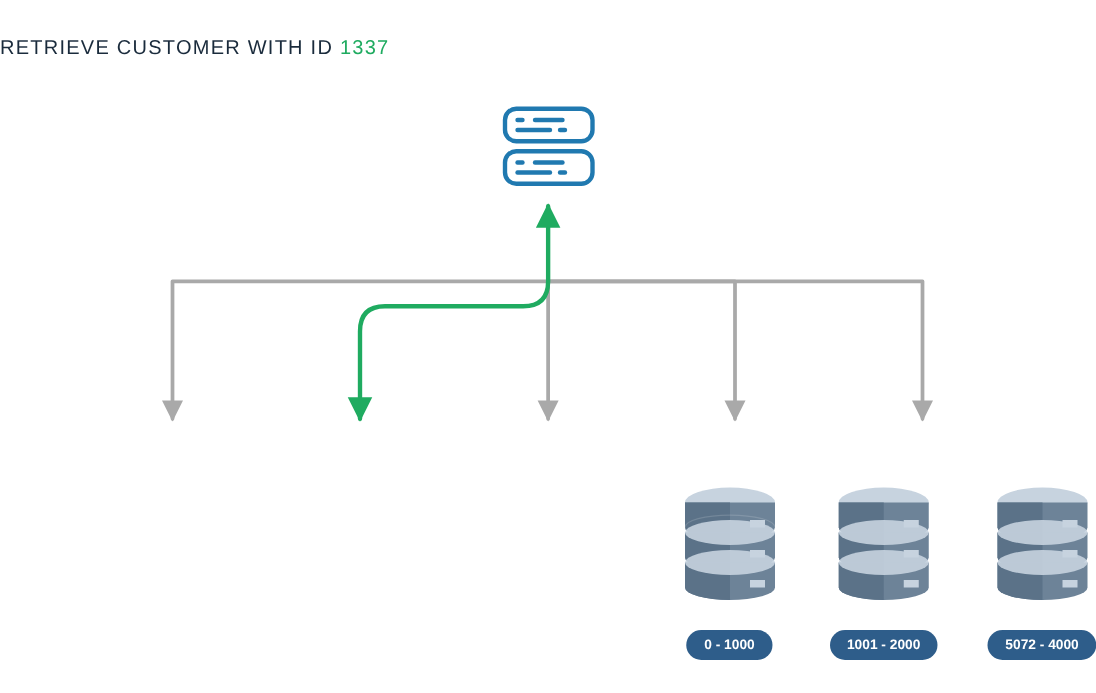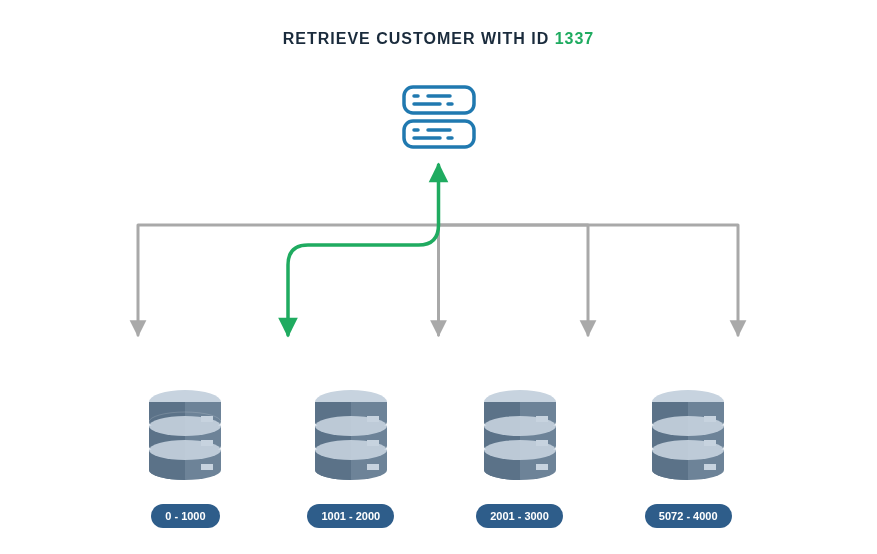--- a/index.html
+++ b/index.html
@@ -9,23 +9,22 @@
     width: 877px;
     height: 554px;
     position: relative;
     overflow: hidden;
   }
   .title {
     position: absolute;
     top: 30px;
     left: 0;
     width: 100%;
-    text-align: center;
     font-size: 16px;
-    font-weight: 700;
+    font-weight: 400;
     letter-spacing: 1px;
     color: #1a2b3c;
   }
   .title .highlight { color: #1fab60; }
   .server-icon {
     position: absolute;
     left: 50%;
     top: 82px;
     transform: translateX(-50%);
   }
@@ -35,22 +34,22 @@
     left: 0;
     width: 877px;
     height: 200px;
   }
   .shards {
     position: absolute;
     bottom: 26px;
     left: 0;
     width: 100%;
     display: flex;
-    justify-content: center;
-    gap: 82px;
+    justify-content: flex-end;
+    gap: 40px;
   }
   .shard {
     display: flex;
     flex-direction: column;
     align-items: center;
   }
   .db-icon { width: 80px; height: 100px; }
   .pill {
     margin-top: 16px;
     background: #2e5d8a;
@@ -142,37 +141,20 @@
       <ellipse cx="40" cy="38" rx="36" ry="10" fill="#c7d3df" opacity="0.9"></ellipse>
       <rect x="56" y="52" width="12" height="6" fill="#c7d3df"></rect>
       <path d="M 4 62 L 4 82 A 36 10 0 0 0 76 82 L 76 62" fill="#6d8398"></path>
       <path d="M 40 62 L 4 62 L 4 82 A 36 10 0 0 0 40 92" fill="#5b7288"></path>
       <ellipse cx="40" cy="62" rx="36" ry="10" fill="#c7d3df" opacity="0.9"></ellipse>
       <rect x="56" y="76" width="12" height="6" fill="#c7d3df"></rect>
     </svg>
     <div class="pill">1001 - 2000</div>
   </div>
 
-  <div class="shard">
-    <svg class="db-icon" viewBox="0 0 80 100">
-      <ellipse cx="40" cy="14" rx="36" ry="12" fill="#c7d3df"></ellipse>
-      <path d="M 4 14 L 4 34 A 36 10 0 0 0 76 34 L 76 14" fill="#6d8398"></path>
-      <path d="M 40 14 L 4 14 L 4 34 A 36 10 0 0 0 40 44" fill="#5b7288"></path>
-      <rect x="56" y="28" width="12" height="6" fill="#c7d3df"></rect>
-      <path d="M 4 38 L 4 58 A 36 10 0 0 0 76 58 L 76 38" fill="#6d8398"></path>
-      <path d="M 40 38 L 4 38 L 4 58 A 36 10 0 0 0 40 68" fill="#5b7288"></path>
-      <ellipse cx="40" cy="38" rx="36" ry="10" fill="#c7d3df" opacity="0.9"></ellipse>
-      <rect x="56" y="52" width="12" height="6" fill="#c7d3df"></rect>
-      <path d="M 4 62 L 4 82 A 36 10 0 0 0 76 82 L 76 62" fill="#6d8398"></path>
-      <path d="M 40 62 L 4 62 L 4 82 A 36 10 0 0 0 40 92" fill="#5b7288"></path>
-      <ellipse cx="40" cy="62" rx="36" ry="10" fill="#c7d3df" opacity="0.9"></ellipse>
-      <rect x="56" y="76" width="12" height="6" fill="#c7d3df"></rect>
-    </svg>
-    <div class="pill">2001 - 3000</div>
-  </div>
 
   <div class="shard">
     <svg class="db-icon" viewBox="0 0 80 100">
       <ellipse cx="40" cy="14" rx="36" ry="12" fill="#c7d3df"></ellipse>
       <path d="M 4 14 L 4 34 A 36 10 0 0 0 76 34 L 76 14" fill="#6d8398"></path>
       <path d="M 40 14 L 4 14 L 4 34 A 36 10 0 0 0 40 44" fill="#5b7288"></path>
       <rect x="56" y="28" width="12" height="6" fill="#c7d3df"></rect>
       <path d="M 4 38 L 4 58 A 36 10 0 0 0 76 58 L 76 38" fill="#6d8398"></path>
       <path d="M 40 38 L 4 38 L 4 58 A 36 10 0 0 0 40 68" fill="#5b7288"></path>
       <ellipse cx="40" cy="38" rx="36" ry="10" fill="#c7d3df" opacity="0.9"></ellipse>

